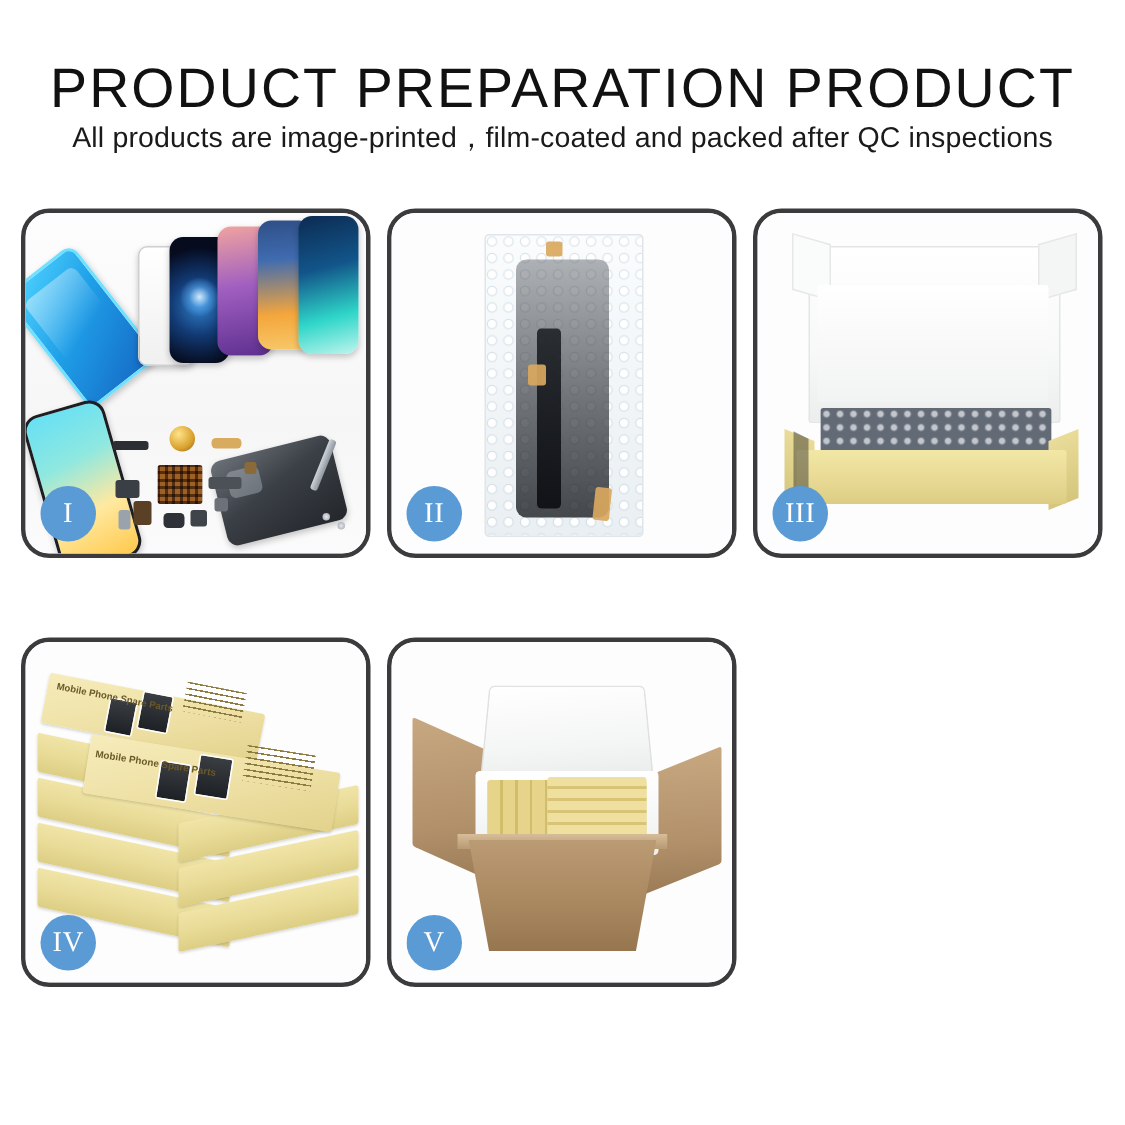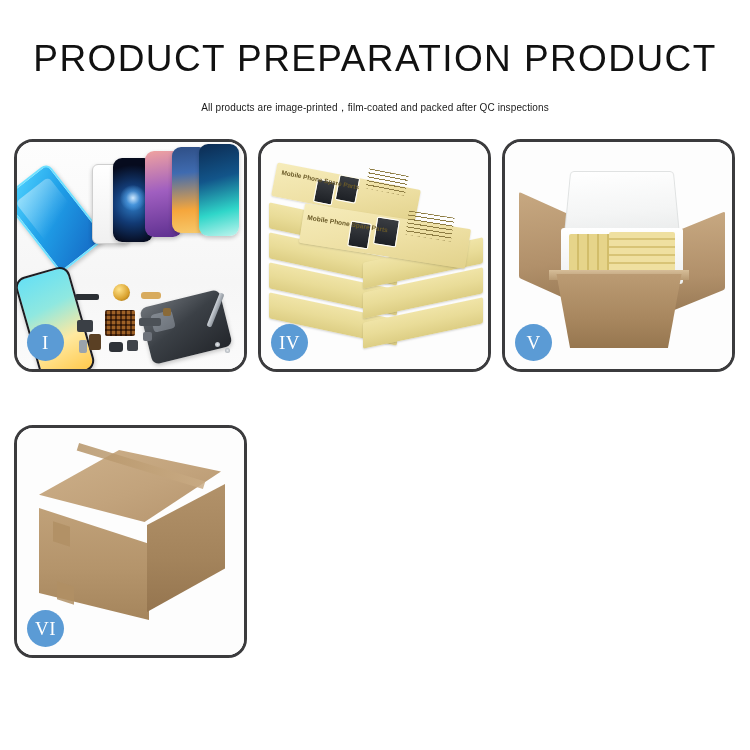--- a/index.html
+++ b/index.html
@@ -23,24 +23,24 @@
     font-size: 37px;
     font-weight: 400;
     letter-spacing: 1.4px;
     color: #111111;
     line-height: 1;
     margin: 0;
     white-space: nowrap;
   }
   .subtitle {
     font-family: "Liberation Sans", sans-serif;
-    font-size: 10px;
+    font-size: 19px;
     font-weight: 400;
     color: #1a1a1a;
-    margin: 24px 0 0 0;
+    margin: 2px 0 0 0;
     letter-spacing: .1px;
     white-space: nowrap;
   }
 
   
   .grid {
     position: absolute;
     left: 14px;
     top: 139px;
     width: 722px;
@@ -425,21 +425,44 @@
         <div class="prt prt-8"></div>
         <div class="prt prt-9"></div>
         <div class="prt prt-10"></div>
         <div class="tweez"></div>
         <div class="scr-a"></div>
         <div class="scr-b"></div>
       </div>
       <div class="badge">I</div>
     </div>
 
-
+    <div class="panel">
+      <div class="panel-photo p2">
+        <div class="bubble-bag">
+          <div class="inner-part"></div>
+          <div class="inner-strip"></div>
+          <div class="tape-a"></div>
+          <div class="tape-b"></div>
+          <div class="tape-c"></div>
+        </div>
+      </div>
+      <div class="badge">II</div>
+    </div>
+
+    <div class="panel">
+      <div class="panel-photo p3">
+        <div class="box3-lid"></div>
+        <div class="box3-foam"></div>
+        <div class="box3-fill"></div>
+        <div class="box3-lipL"></div>
+        <div class="box3-lipR"></div>
+        <div class="box3-front"></div>
+      </div>
+      <div class="badge">III</div>
+    </div>
 
     <div class="panel">
       <div class="panel-photo p4">
         <div class="stack">
           <div class="bx s1"></div>
           <div class="bx s2"></div>
           <div class="bx s3"></div>
           <div class="bx s4"></div>
           <div class="bx r1"></div>
           <div class="bx r2"></div>
@@ -468,26 +491,15 @@
         <div class="v-foamlid"></div>
         <div class="v-foambox"></div>
         <div class="v-inner"></div>
         <div class="v-inner2"></div>
         <div class="v-rim"></div>
         <div class="v-body"></div>
       </div>
       <div class="badge">V</div>
     </div>
 
-    <div class="panel">
-      <div class="panel-photo p6">
-        <div class="c-top"></div>
-        <div class="c-seam"></div>
-        <div class="c-left"></div>
-        <div class="c-right"></div>
-        <div class="c-tape1"></div>
-        <div class="c-tape2"></div>
-      </div>
-      <div class="badge">VI</div>
-    </div>
 
   </div>
 </div>
 
 </body></html>

